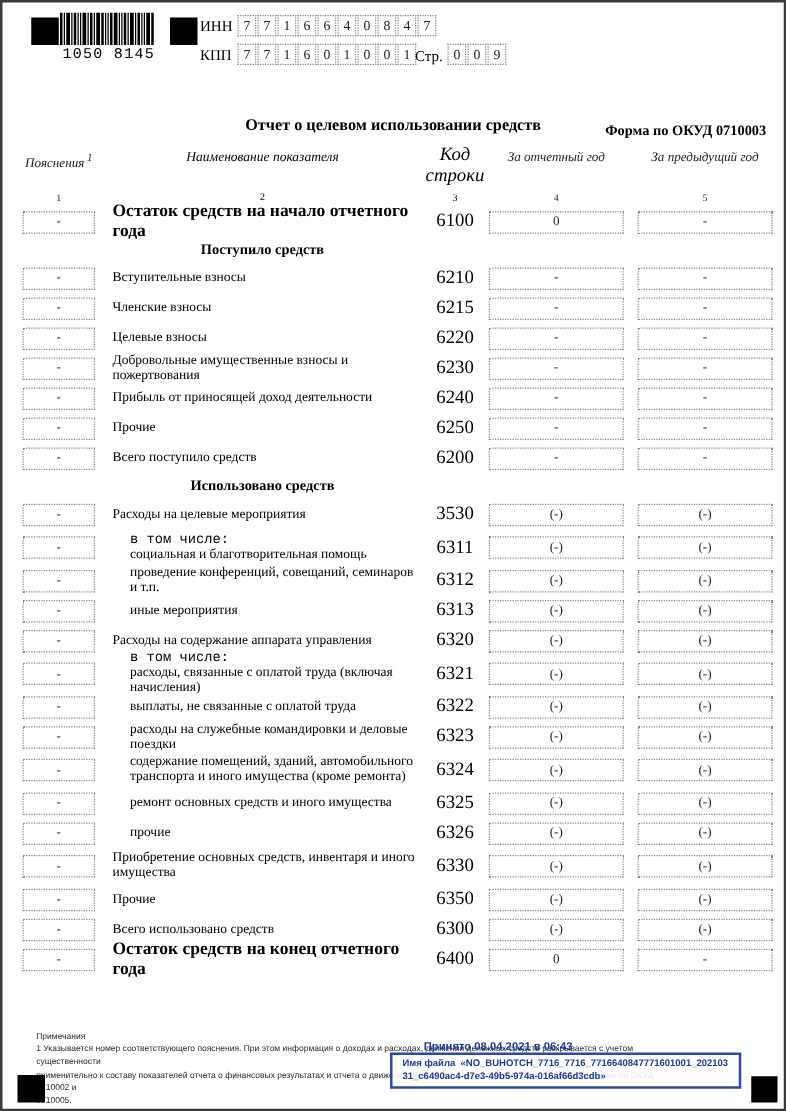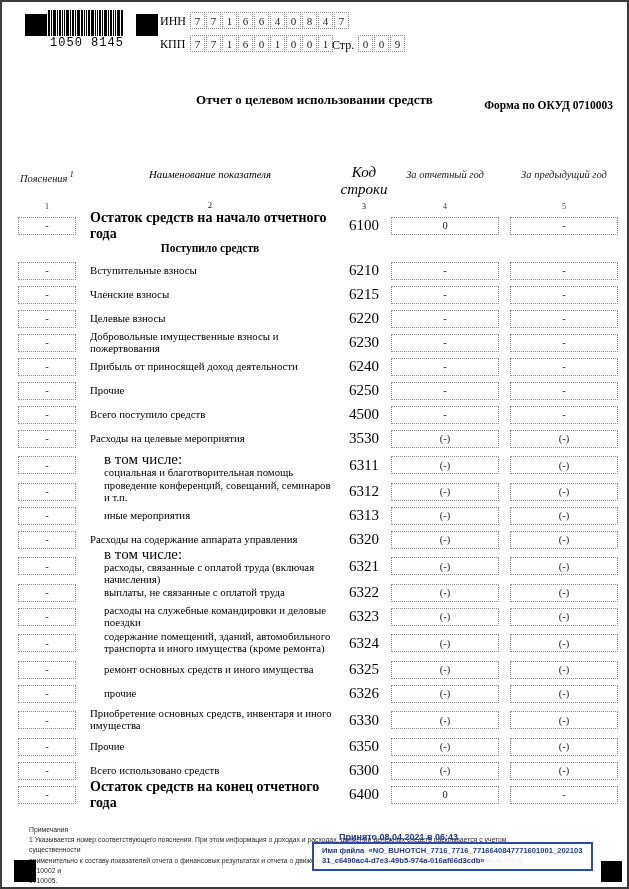--- a/index.html
+++ b/index.html
@@ -24,21 +24,21 @@
     align-items:center;justify-content:center;font-size:11px;color:#222;
   }
   .title{
     position:absolute;left:0;right:0;top:90px;text-align:center;
     font-weight:bold;font-size:13px;color:#000;
   }
   .formcode{
     position:absolute;right:14px;top:97px;font-weight:bold;font-size:11.5px;color:#000;
   }
   
-  .table{position:absolute;left:10px;top:113px;width:609px;margin-top:48px;}
+  .table{position:absolute;left:10px;top:113px;width:609px;}
   .thead{display:flex;align-items:flex-start;font-style:italic;font-size:10.5px;color:#222;}
   .th{text-align:center;}
   .c-expl{width:70px;display:flex;justify-content:center;flex:none;}
   .th.c-expl{display:block;text-align:center;padding-top:6px;}
   .c-name{width:256px;flex:none;padding-left:8px;box-sizing:border-box;}
   .th.c-name{padding:6px 0 0 0;text-align:center;}
   .c-code{width:52px;flex:none;text-align:center;}
   .th.c-code{line-height:1.15;padding-top:1px;}
   .c-amt{width:110px;flex:none;display:flex;justify-content:center;}
   .c-amt.prev{width:112px;margin-left:8px;}
@@ -53,21 +53,21 @@
     font-size:11.5px;color:#000;
   }
   .vbox{
     width:106px;height:16px;border:1px dotted #8a8a8a;display:flex;
     align-items:center;justify-content:center;font-size:10.5px;color:#222;
   }
   .c-expl .vbox{width:56px;}
   .c-name{font-size:10.8px;line-height:1.1;color:#000;}
   .c-name.ind{padding-left:22px;}
   .c-name.b{font-weight:bold;font-size:14px;}
-  .pfx{font-size:15px;}
+  .pfx{font-size:11px;font-family:Liberation Mono, monospace;}
   .c-code{font-size:15px;color:#000;}
   
   .notes{
     position:absolute;left:27px;top:823px;width:500px;
     font-family:"Liberation Sans",sans-serif;font-size:6.8px;line-height:1.5;color:#2a2a2a;
   }
   .stamp{
     position:absolute;left:337px;top:830px;z-index:3;
     font-family:"Liberation Sans",sans-serif;font-weight:bold;font-size:9px;
   }
@@ -287,27 +287,30 @@
             <div class="vbox">-</div>
           </div>
         </div>
         <div class="trow">
           <div class="c-expl">
             <div class="vbox">-</div>
           </div>
           <div class="c-name">
             <div>Всего поступило средств</div>
           </div>
-          <div class="c-code">4500</div>
-          <div class="c-amt cur">
-            <div class="vbox">-</div>
-          </div>
-          <div class="c-amt prev">
-            <div class="vbox">-</div>
-          </div>
+          <div class="c-code">6200</div>
+          <div class="c-amt cur">
+            <div class="vbox">-</div>
+          </div>
+          <div class="c-amt prev">
+            <div class="vbox">-</div>
+          </div>
+        </div>
+        <div class="trow secrow">
+          <div class="c-sec">Использовано средств</div>
         </div>
         <div class="trow">
           <div class="c-expl">
             <div class="vbox">-</div>
           </div>
           <div class="c-name">
             <div>Расходы на целевые мероприятия</div>
           </div>
           <div class="c-code">3530</div>
           <div class="c-amt cur">

